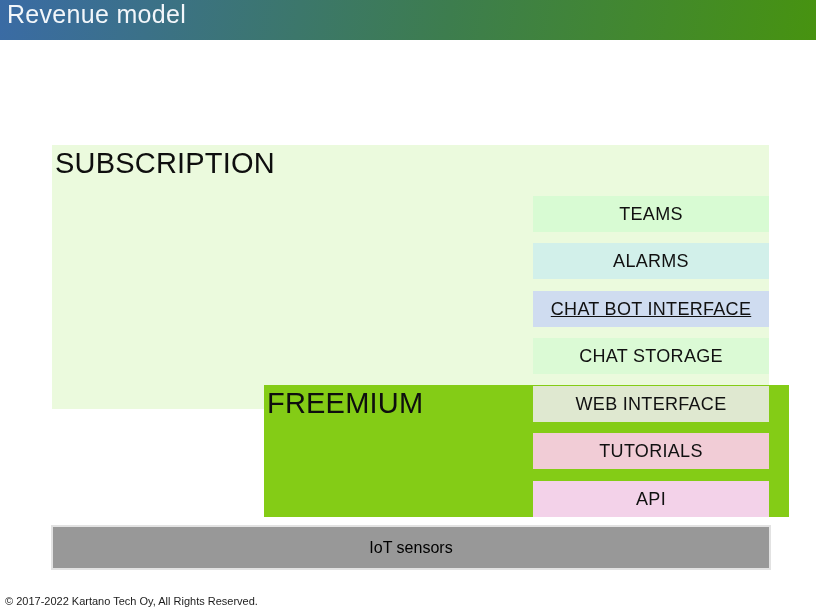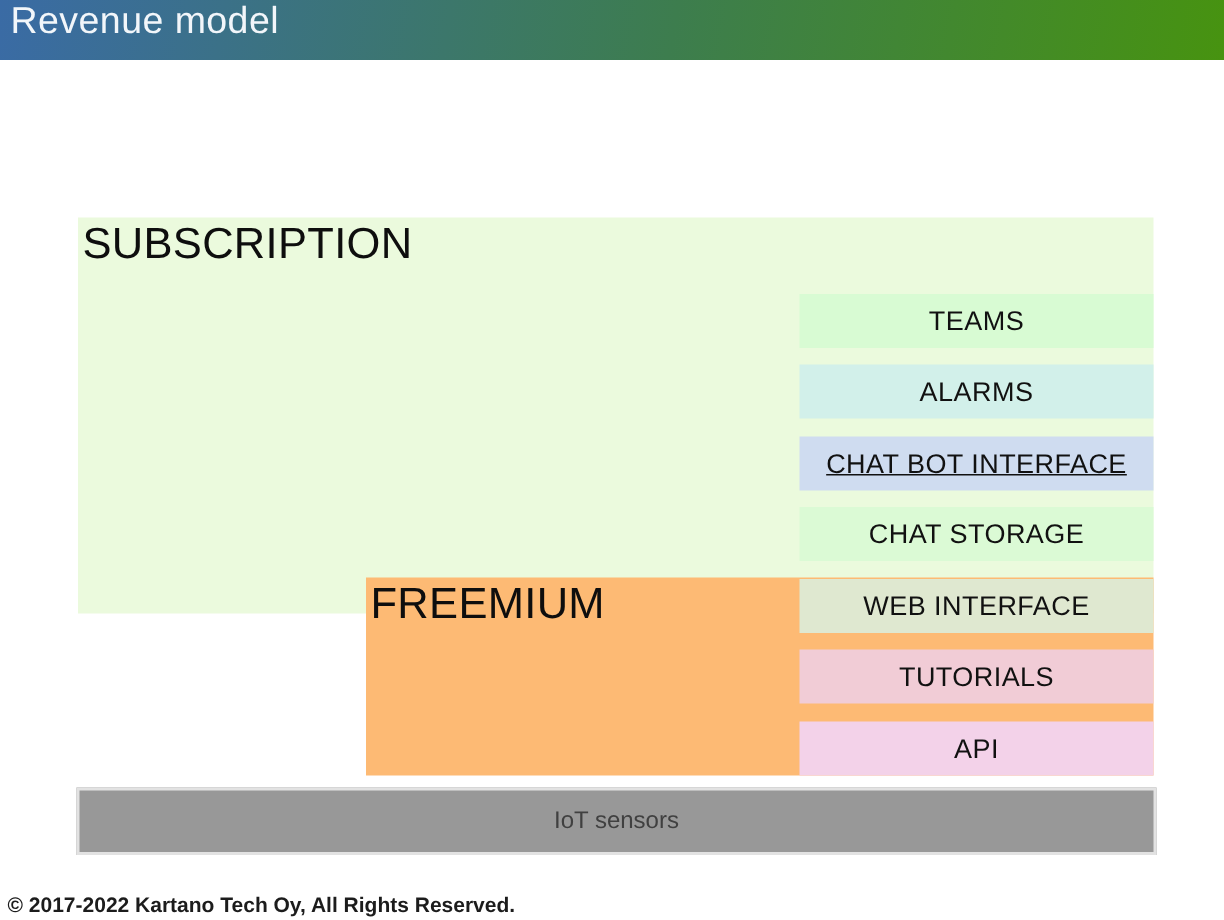--- a/index.html
+++ b/index.html
@@ -77,44 +77,43 @@
   .base-bar {
     position: absolute;
     left: 51px; top: 525px;
     width: 720px; height: 45px;
     box-sizing: border-box;
     border: 2px solid #e2e2e2;
     display: flex;
     align-items: center;
     justify-content: center;
     font-size: 16px;
-    color: #404040;
+    color: #000000;
   }
   .copyright {
     position: absolute;
     left: 5px; top: 595px;
-    font-size: 14px;
+    font-size: 11px;
     color: #1c1c1c;
-    font-weight: bold;
   }
 </style>
 </head>
 <body>
 
 <div class="slide">
 
   <header class="titlebar">
     <h1>Revenue model</h1>
   </header>
 
   <div class="tier tier-subscription" style="background-color: rgb(235, 250, 221);">
     <span class="tier-label">SUBSCRIPTION</span>
   </div>
 
-  <div class="tier tier-freemium" style="background-color: #fdba74;">
+  <div class="tier tier-freemium" style="background-color: #84cc16; margin-left: 20px;">
     <span class="tier-label">FREEMIUM</span>
   </div>
 
   <div class="feature f3" style="background-color: rgb(210, 240, 234);">
     <span>ALARMS</span>
   </div>
   <div class="feature f2" style="background-color: rgb(216, 251, 211);">
     <span>TEAMS</span>
   </div>
   <div class="feature f4" style="background-color: rgb(207, 220, 240);">

